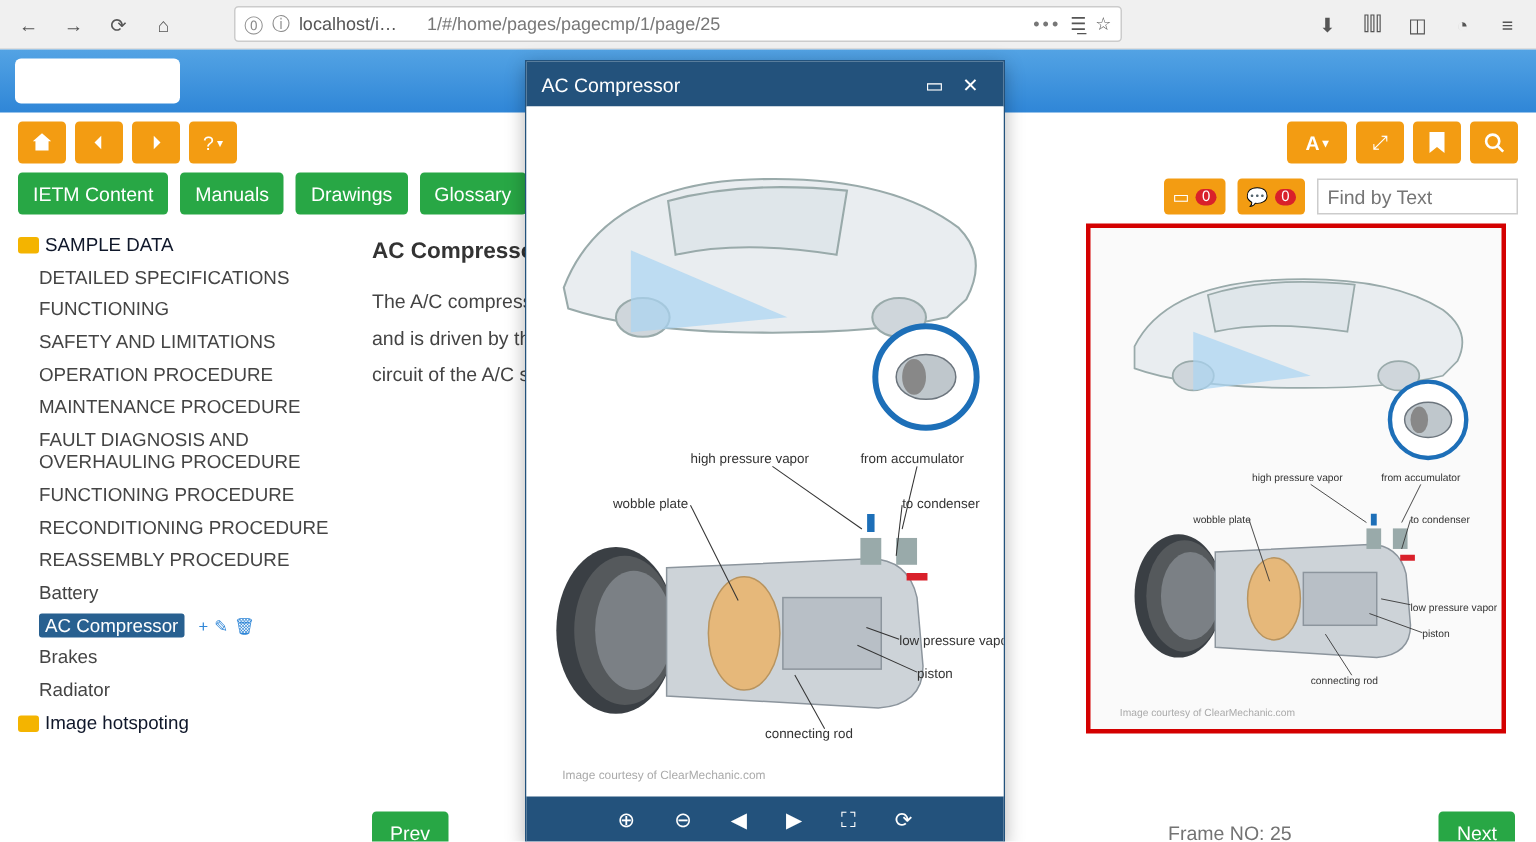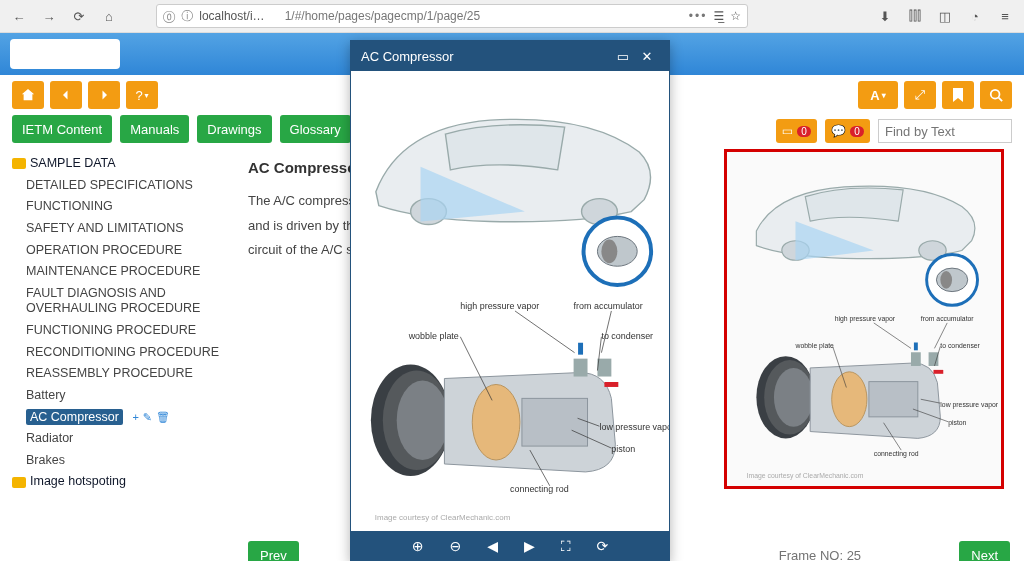--- a/index.html
+++ b/index.html
@@ -173,22 +173,22 @@
       <li><span class="label">REASSEMBLY PROCEDURE</span></li>
       <li><span class="label">Battery</span></li>
       <li class="selected">
         <span class="label">AC Compressor</span>
         <span class="item-actions">
           <span>+</span>
           <span>✎</span>
           <span>🗑</span>
         </span>
       </li>
+      <li><span class="label">Brakes</span></li>
       <li><span class="label">Radiator</span></li>
-      <li><span class="label">Brakes</span></li>
       <li class="folder">
           <span class="ficon"></span>
           <span>Image hotspoting</span>
         </li>
     </ul>
     <div style="height:30px"></div>
 
   </div>
 
   <div class="content">

